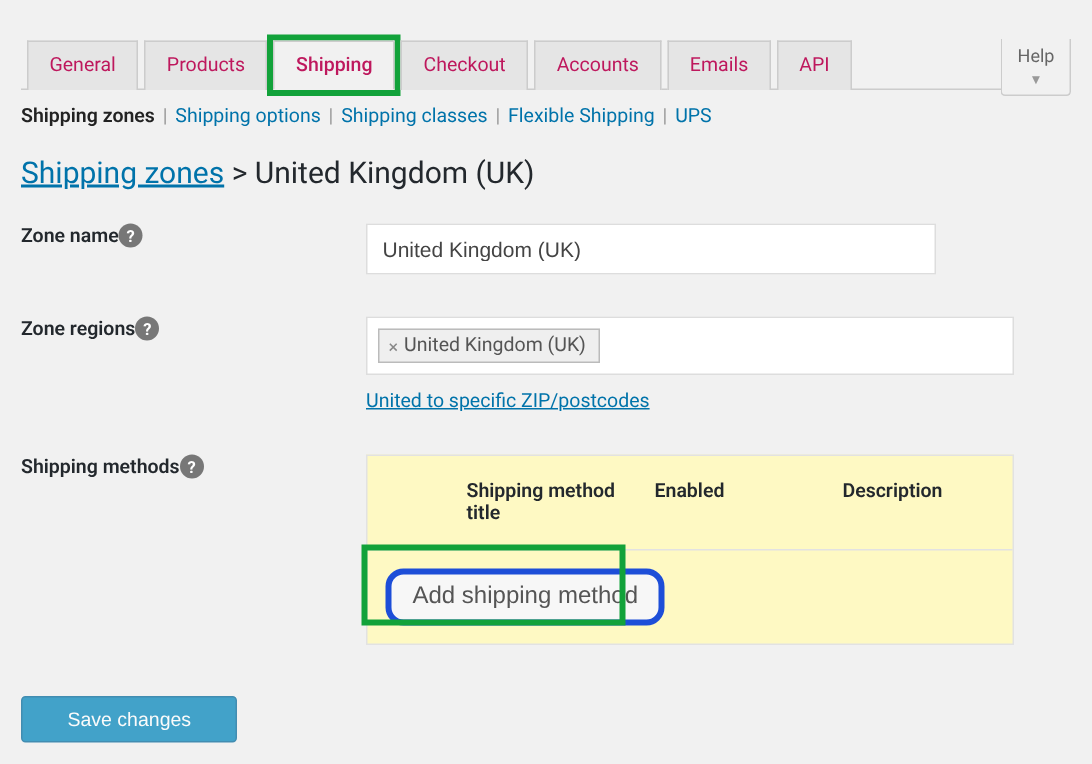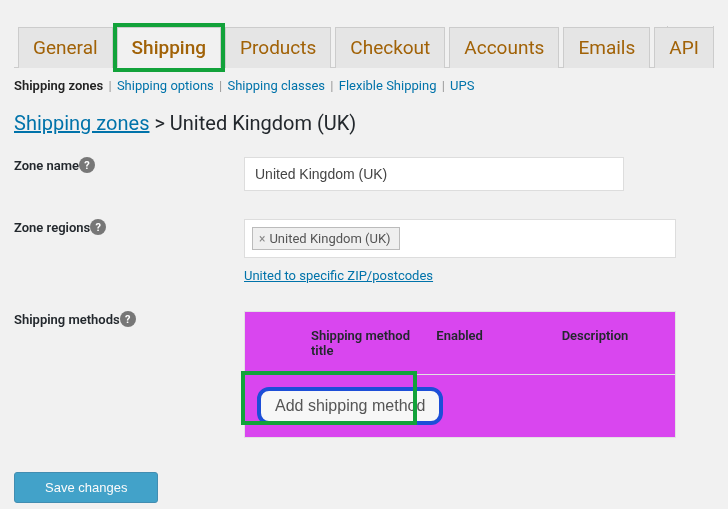--- a/index.html
+++ b/index.html
@@ -45,23 +45,23 @@
     margin-top: 26px;
     border-bottom: 1px solid #ccc;
     padding-left: 4px;
   }
   .tab {
     background: #e5e5e5;
     border: 1px solid #ccc;
     border-bottom: none;
     padding: 8px 14px;
     margin-right: 4px;
-    color: #a16207;
-    cursor: pointer;
-    font-size: 19px;
+    color: #be185d;
+    cursor: pointer;
+    font-size: 13px;
     position: relative;
     top: 1px;
   }
   .tab.active {
     background: #f1f1f1;
     border-bottom: 1px solid #f1f1f1;
     font-weight: 500;
   }
   .tab.highlight {
     box-shadow: 0 0 0 4px #12a23a;
@@ -160,21 +160,21 @@
     display: inline-block;
     margin-top: 10px;
     color: #0073aa;
     text-decoration: underline;
     cursor: pointer;
     font-size: 13px;
   }
   .methods-table {
     width: 432px;
     border: 1px solid #e2e2e2;
-    background: #d946ef;
+    background: #fef9c3;
     box-sizing: border-box;
   }
   .methods-table .head {
     display: flex;
     padding: 16px 0;
   }
   .methods-table .col {
     flex: 1;
     padding: 0 12px;
     font-weight: 600;
@@ -225,22 +225,22 @@
 
 <div class="wrap">
 
   <div class="help-btn">
     <span>Help</span>
     <span class="tri">▼</span>
   </div>
 
   <div class="tabs">
     <div class="tab">General</div>
+    <div class="tab">Products</div>
     <div class="tab active highlight">Shipping</div>
-    <div class="tab">Products</div>
     <div class="tab">Checkout</div>
     <div class="tab">Accounts</div>
     <div class="tab">Emails</div>
     <div class="tab">API</div>
   </div>
 
   <div class="subnav">
     <span class="cur">Shipping zones</span>
     <span class="sep">|</span>
     <a>Shipping options</a>

